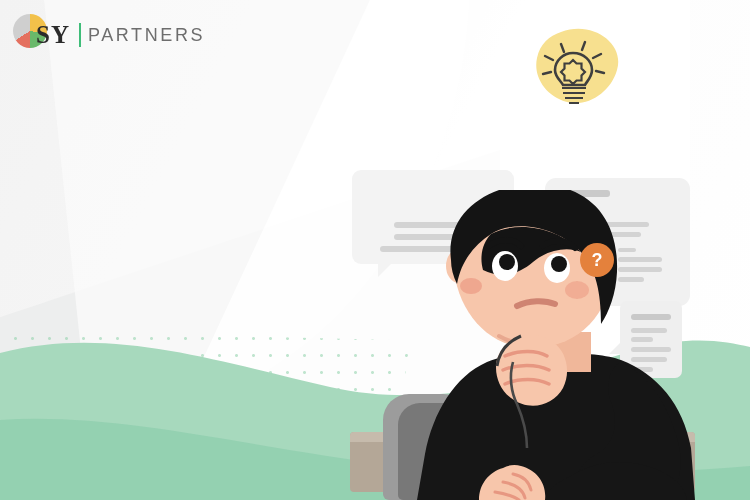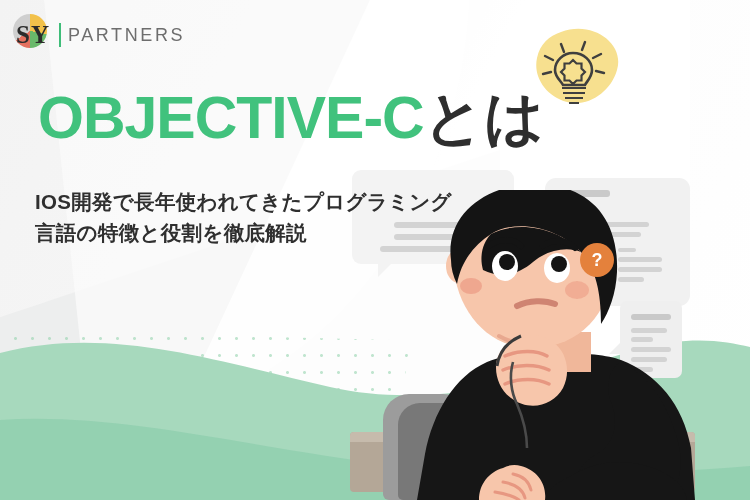--- a/index.html
+++ b/index.html
@@ -51,21 +51,21 @@
   
   .wave-dark{
     position:absolute;left:0;bottom:0;width:100%;height:230px;
   }
   .wave-light{
     position:absolute;left:0;bottom:0;width:100%;height:235px;
   }
 
   
   .logo{
-    position:absolute;left:16px;top:22px;
+    position:absolute;left:36px;top:22px;
     display:flex;align-items:center;gap:0;
     z-index:40;
   }
   .logo-sy{
     font-family:"Liberation Serif","DejaVu Serif",serif;
     font-weight:bold;font-size:25px;letter-spacing:1px;color:#2b2b2b;
     line-height:1;
   }
   .logo-bar{
     width:2px;height:24px;background:#3fbd79;margin:0 7px 0 9px;
@@ -224,25 +224,21 @@
   <div class="dot-q">?</div>
 
   <div class="card-doc"></div>
   <div class="ph" style="left:631px;top:314px;width:40px;height:6px;background:#c9c9c9;z-index:13;"></div>
   <div class="ph" style="left:631px;top:328px;width:36px;height:5px;z-index:13;"></div>
   <div class="ph" style="left:631px;top:337px;width:22px;height:5px;z-index:13;"></div>
   <div class="ph" style="left:631px;top:347px;width:40px;height:5px;z-index:13;"></div>
   <div class="ph" style="left:631px;top:357px;width:36px;height:5px;z-index:13;"></div>
   <div class="ph" style="left:631px;top:367px;width:22px;height:5px;z-index:13;"></div>
 
-  <div class="headline">
-    <span class="hl-green">OBJECTIVE-C</span><span class="hl-dark">とは</span>
-  </div>
-
-  <div class="subtitle">IOS開発で長年使われてきたプログラミング言語の特徴と役割を徹底解説</div>
+
 
   <svg class="bulb" viewBox="0 0 96 92">
     <path d="M30 6 C 62 -6 94 18 86 44 C 80 66 56 82 36 76 C 14 70 2 50 6 32 C 9 18 18 10 30 6 Z" fill="#f7e08f"></path>
     <g stroke="#3f3f3f" stroke-width="2.4" stroke-linecap="round" fill="none">
       <path d="M33 26 L 30 18"></path>
       <path d="M22 34 L 14 30"></path>
       <path d="M51 24 L 54 16"></path>
       <path d="M62 32 L 70 28"></path>
       <path d="M20 46 L 12 48"></path>
       <path d="M65 45 L 73 47"></path>

